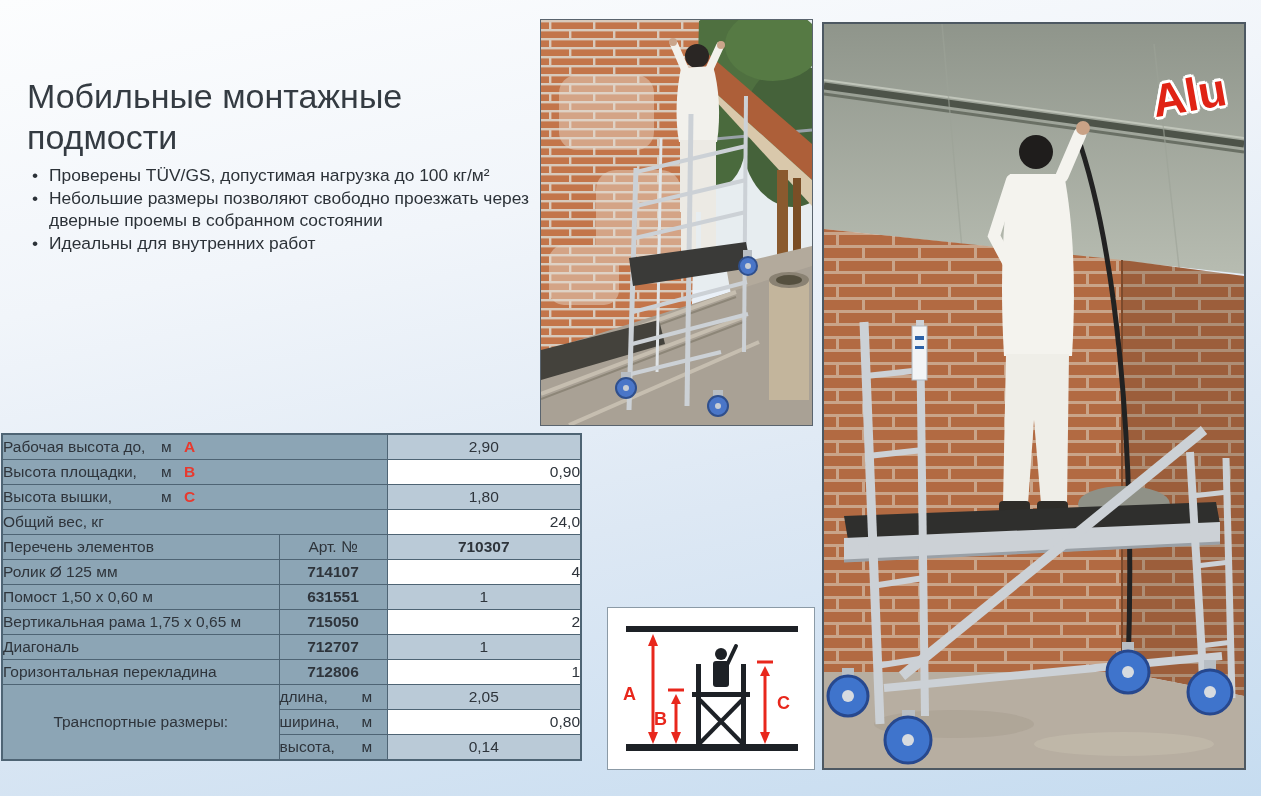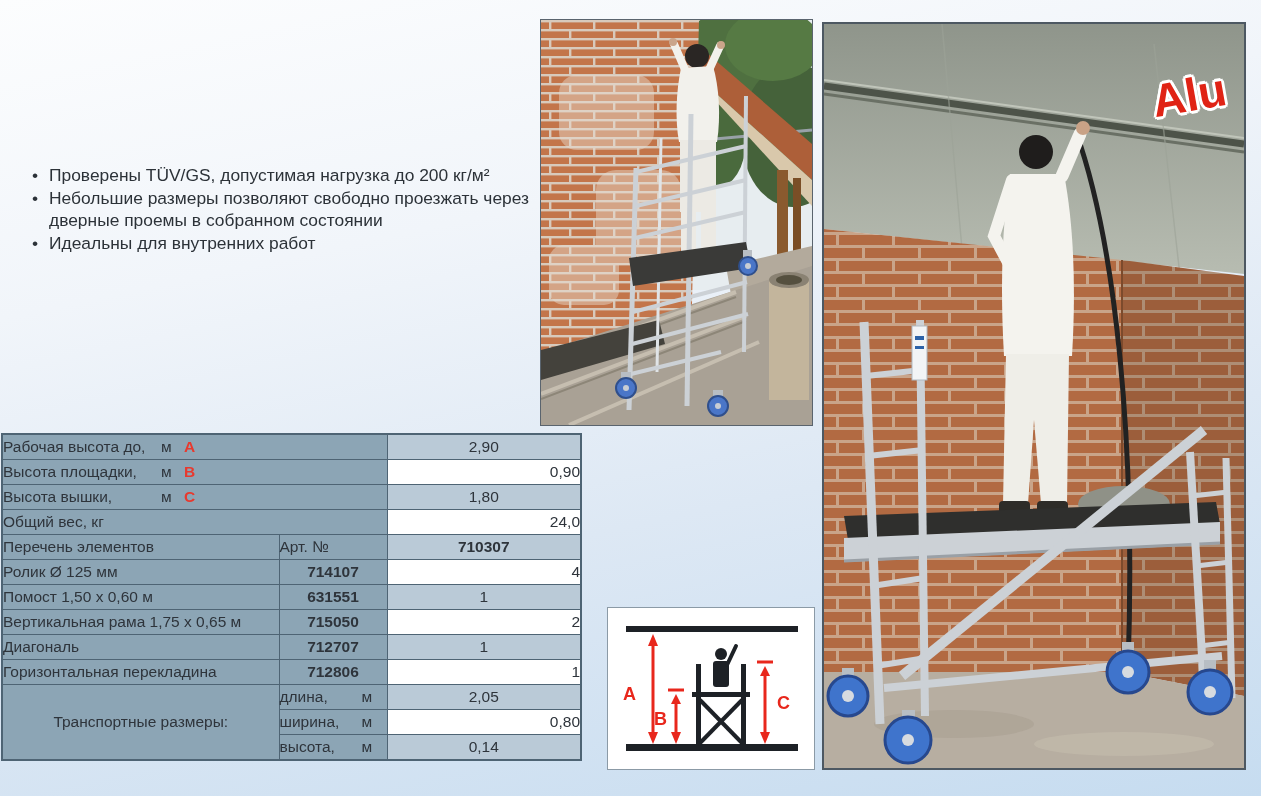--- a/index.html
+++ b/index.html
@@ -26,21 +26,21 @@
   .lbl{background:#8ca5b5;padding-left:7px;}
   .rel{position:relative;}
   .unit{position:absolute;left:158px;top:50%;transform:translateY(-50%);}
   .letter{position:absolute;left:181px;top:50%;transform:translateY(-50%);
           font-weight:bold;color:#e8392e;}
   .val{text-align:center;}
   .light{background:#bacad7;}
   .white{background:#ffffff;text-align:right;}
   .bold{font-weight:bold;}
   .art{background:#8ca5b5;text-align:center;font-weight:bold;}
-  .art-h{background:#8ca5b5;}
+  .art-h{background:#8ca5b5;text-align:center;}
   .dim{background:#8ca5b5;padding-left:9px;}
   .unit2{position:absolute;left:82px;top:50%;transform:translateY(-50%);}
   .transport{text-align:center;padding-left:0;}
 
   
   .diagram{position:absolute;left:607px;top:607px;width:208px;height:163px;background:#fff;
            border:1px solid #8b9aa6;box-sizing:border-box;}
   .dletter{position:absolute;font-size:18px;font-weight:bold;color:#e8271c;}
   .dA{left:15px;top:76px;} .dB{left:46px;top:101px;} .dC{left:169px;top:85px;}
 
@@ -52,23 +52,24 @@
   .alu{position:absolute;right:18px;top:44px;font-size:46px;font-weight:bold;color:#e02315;
        transform:rotate(-10deg);
        text-shadow:-2px -2px 0 #fff,2px -2px 0 #fff,-2px 2px 0 #fff,2px 2px 0 #fff,
                    0 -3px 0 #fff,0 3px 0 #fff,-3px 0 0 #fff,3px 0 0 #fff;}
 </style>
 </head>
 <body>
 
 <div class="page">
 
+  <div class="title">Мобильные монтажные подмости</div>
 
   <ul class="features">
-    <li>Проверены TÜV/GS, допустимая нагрузка до 200 кг/м²</li>
+    <li>Проверены TÜV/GS, допустимая нагрузка до 100 кг/м²</li>
     <li>Небольшие размеры позволяют свободно проезжать через дверные проемы в собранном состоянии</li>
     <li>Идеальны для внутренних работ</li>
   </ul>
 
   <table class="spec-table">
     <colgroup>
         <col style="width:277px">
         <col style="width:108px">
         <col style="width:194px">
       </colgroup>

